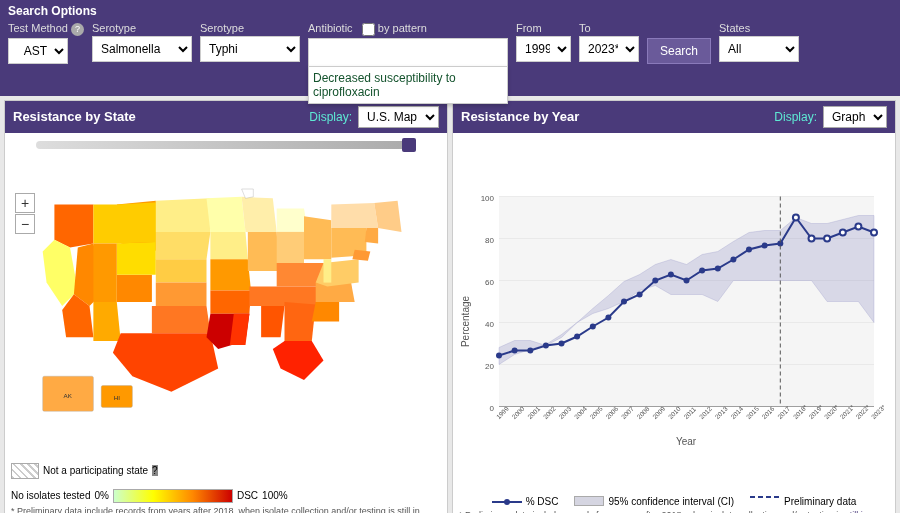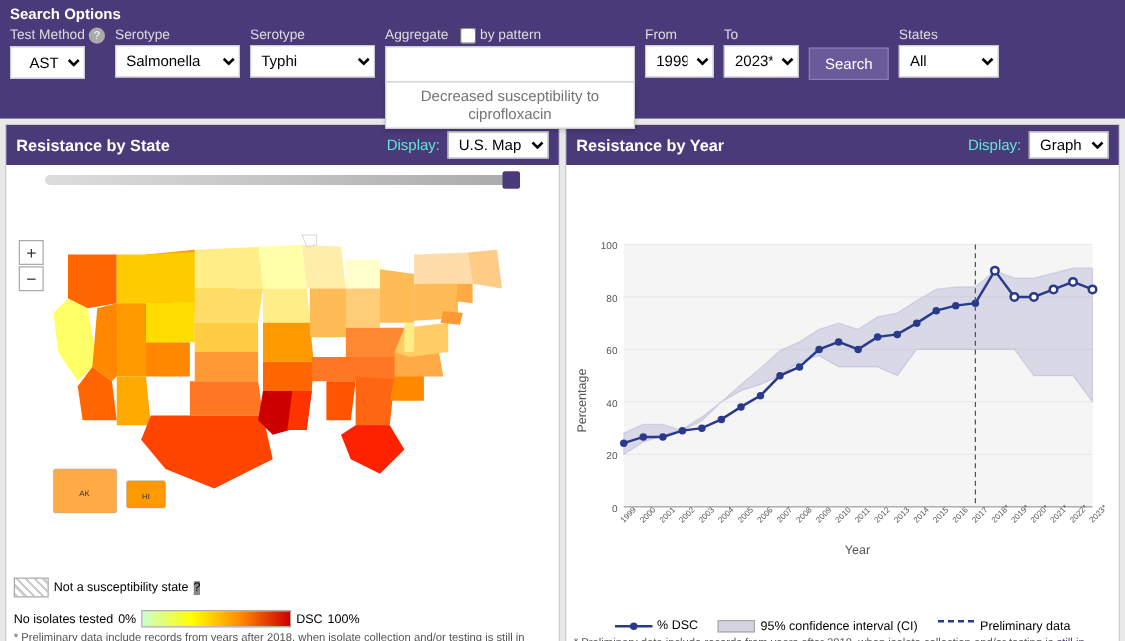--- a/index.html
+++ b/index.html
@@ -63,23 +63,22 @@
     .antibiotic-dropdown {
       position: absolute;
       top: 28px;
       left: 0;
       background: white;
       border: 1px solid #ccc;
       z-index: 10;
       width: 200px;
       padding: 4px;
       font-size: 12px;
-      color: #737373;
+      color: #14532d;
       box-shadow: 0 2px 4px rgba(0,0,0,0.2);
-      text-align: center;
     }
     .search-btn {
       background: #6a5a9a;
       color: white;
       border: 1px solid #8a7aba;
       padding: 3px 12px;
       font-size: 12px;
       cursor: pointer;
       height: 26px;
       align-self: flex-end;
@@ -319,21 +318,21 @@
     <div class="field-group">
       <div class="field-label">Serotype</div>
       <select style="width:100px;">
         <option>Typhi</option>
         <option>All</option>
       </select>
     </div>
 
     <div class="field-group">
       <div class="field-label">
-        <span>Aggregate</span>
+        <span>Antibiotic</span>
         &nbsp;
         <input type="checkbox" style="vertical-align: middle;">
         <span style="font-size:11px;color:#ddd;">by pattern</span>
       </div>
       <div class="antibiotic-input-wrap">
         <input type="text" value="" style="width: 200px; height: 52px; vertical-align: top; padding: 4px;">
         <div class="antibiotic-dropdown">
           <span>Decreased susceptibility to ciprofloxacin</span>
         </div>
       </div>
@@ -484,21 +483,21 @@
           <text x="47" y="278" font-size="8" fill="#333" text-anchor="middle">AK</text>
 
           <rect x="90" y="262" width="40" height="28" rx="2" fill="#ff9900" stroke="#aaa" stroke-width="0.5"></rect>
           <text x="110" y="281" font-size="8" fill="#333" text-anchor="middle">HI</text>
         </svg>
       </div>
 
       <div class="map-legend">
         <div style="display:flex;align-items:center;gap:4px;">
           <div class="legend-hatch-box"></div>
-          <span>Not a susceptibility state</span>
+          <span>Not a participating state</span>
           <span class="help-icon" style="background:#888;">?</span>
         </div>
         <div class="legend-color-bar">
           <span>No isolates tested</span>
           <span>0%</span>
           <div class="gradient-bar"></div>
           <span>DSC</span>
           <span>100%</span>
         </div>
       </div>

